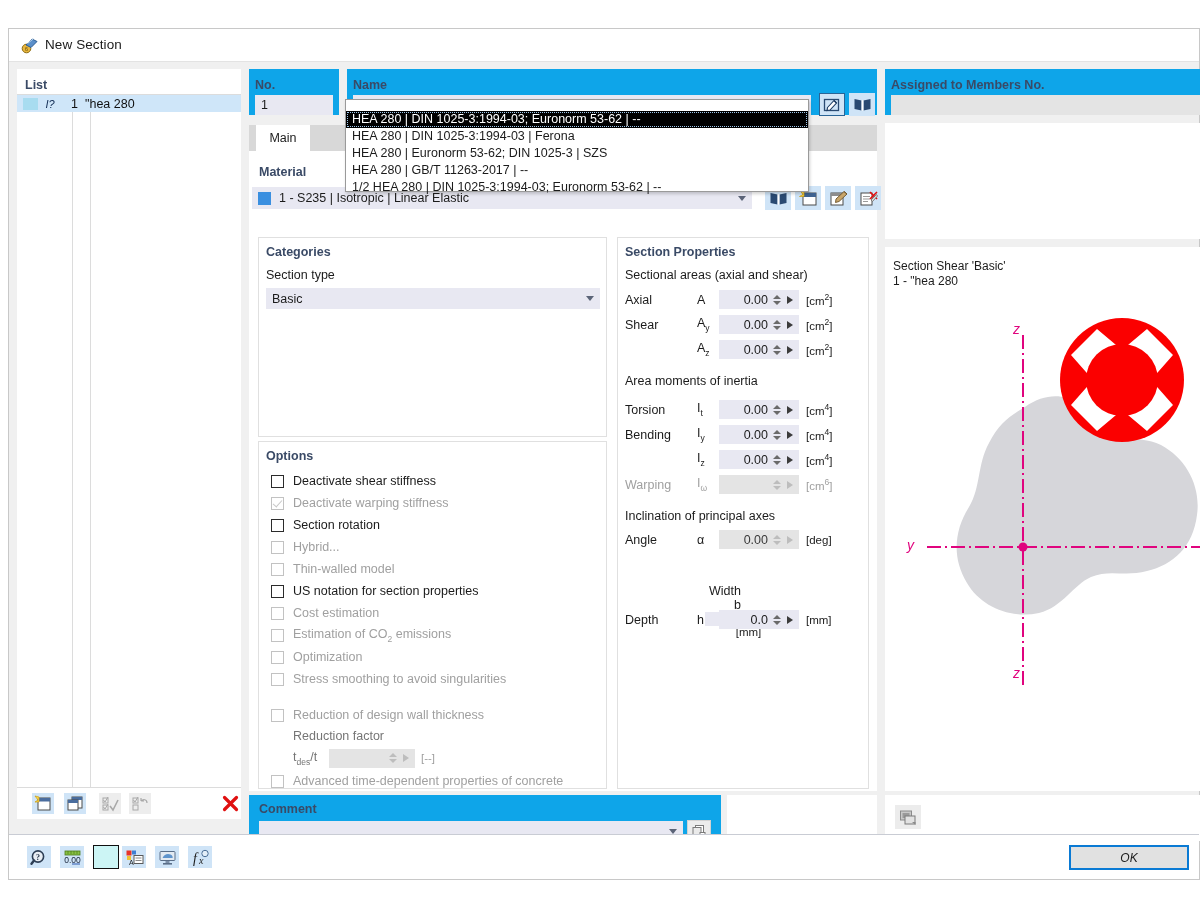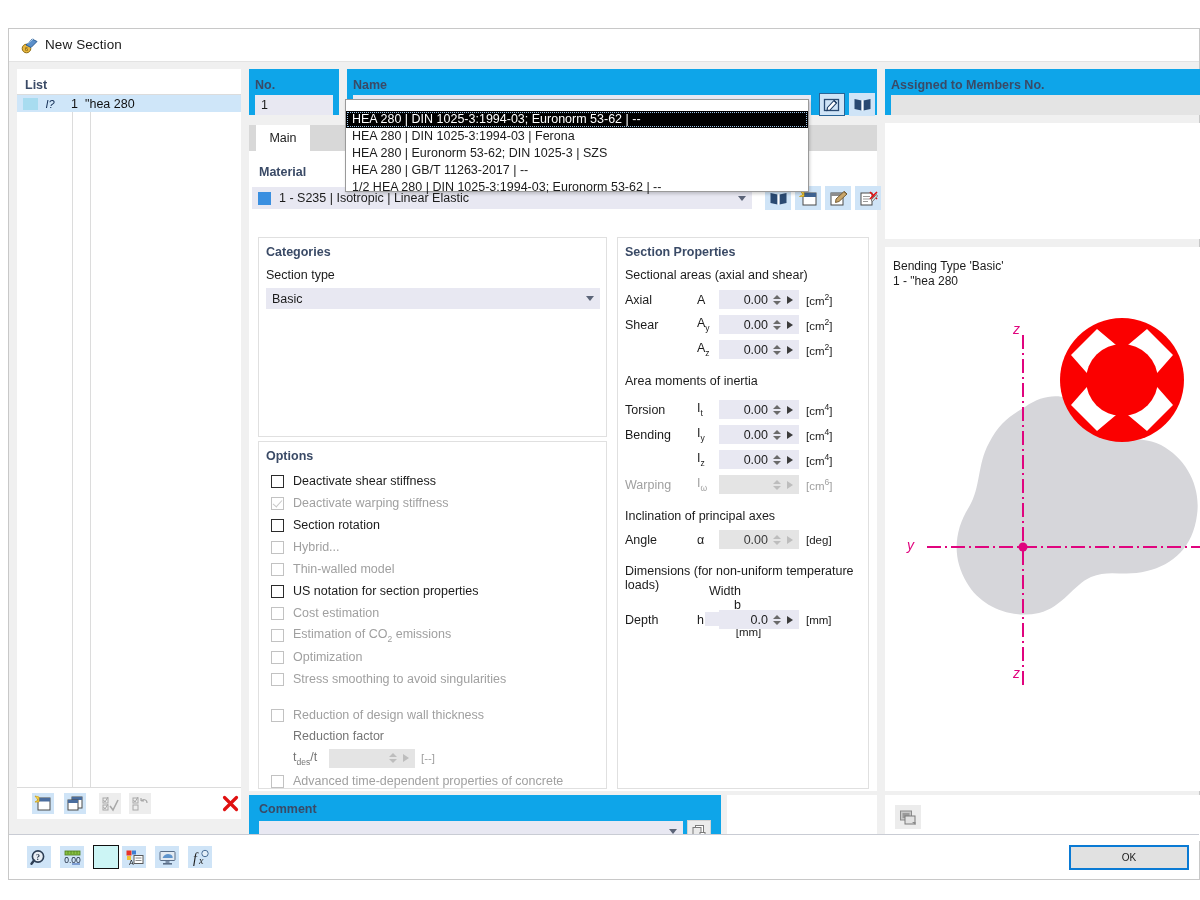--- a/index.html
+++ b/index.html
@@ -176,22 +176,22 @@
     font-size: 12.5px; color: #101010;
   }
   .swatch { width: 15px; height: 12px; background: #a8dcf0; margin-left: 6px; }
 
   
   .okbtn {
     position: absolute;
     background: #e1e1e1;
     border: 2px solid #0a7ad4;
     box-sizing: border-box;
-    font-size: 10px; color: #1b1b1b;
-    display: flex; align-items: center; justify-content: center;
+    font-size: 12px; color: #1b1b1b;
+    display: flex; align-items: center; justify-content: center; font-style: italic;
   }
 
   .bottombar {
     position: absolute;
     background: #ffffff;
     border-top: 1px solid #c9ccd4;
     box-sizing: border-box;
   }
 </style>
 </head>
@@ -556,21 +556,20 @@
             <span>0.00</span>
             <span class="spin dim">
                 <i class="up"></i>
                 <i class="dn"></i>
               </span>
             <span class="playtri dim"></span>
           </span>
           <span class="unit" style="margin-left:7px;">[deg]</span>
         </div>
 
-        <div class="sect-title" style="position:absolute;left:7px;top:326px;">Dimensions (for non-uniform temperature loads)</div>
 
         <div style="position:absolute;left:7px;top:346px;width:240px;height:21px;display:flex;align-items:center;flex-direction:column;">
           <span class="lbl" style="width:72px;">Width</span>
           <span class="lbl" style="width:22px;">b</span>
           <span class="field" style="width:80px;height:19px;justify-content:flex-end;">
             <span>0.0</span>
             <span class="spin">
                 <i class="up"></i>
                 <i class="dn"></i>
               </span>
@@ -592,21 +591,21 @@
           </span>
           <span class="unit" style="margin-left:7px;">[mm]</span>
         </div>
       </div>
     </div>
 
     <div class="panel" style="left:876px; top:94px; width:316px; height:116px; background:#ffffff;"></div>
 
     <div class="panel" style="left:876px; top:218px; width:316px; height:544px; background:#ffffff;overflow:hidden;">
       <div style="position:absolute;left:8px;top:12px;font-size:12px;color:#1b1b1b;line-height:15px;">
-        <div>Bending Type 'Basic'</div>
+        <div>Section Shear 'Basic'</div>
         <div>1 - "hea 280</div>
       </div>
 
       <svg style="position:absolute;left:0;top:0;" width="316" height="544" viewBox="0 0 316 544">
 
         <path d="M140 160
                  C168 140 196 150 208 174
                  C222 200 252 186 276 198
                  C302 212 316 240 312 268
                  C308 300 288 318 262 324

